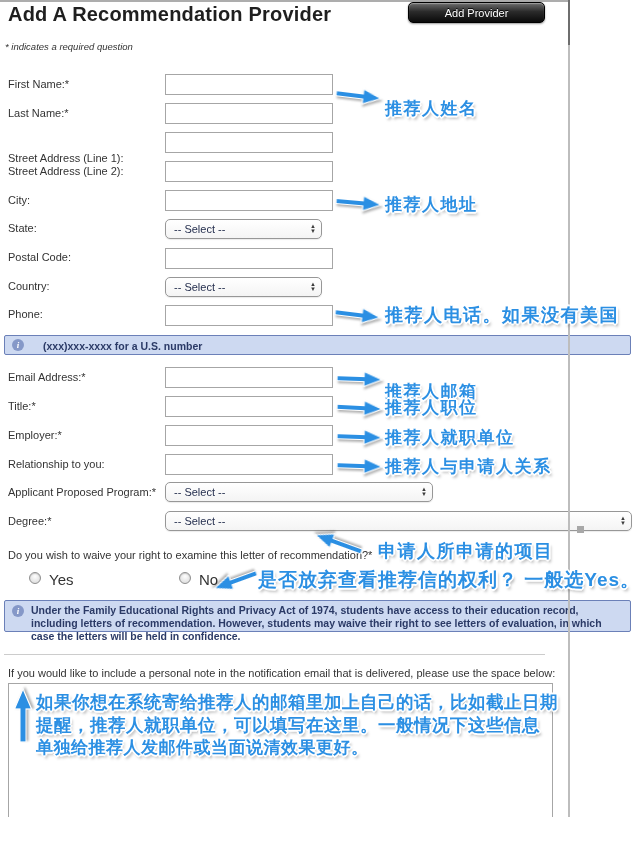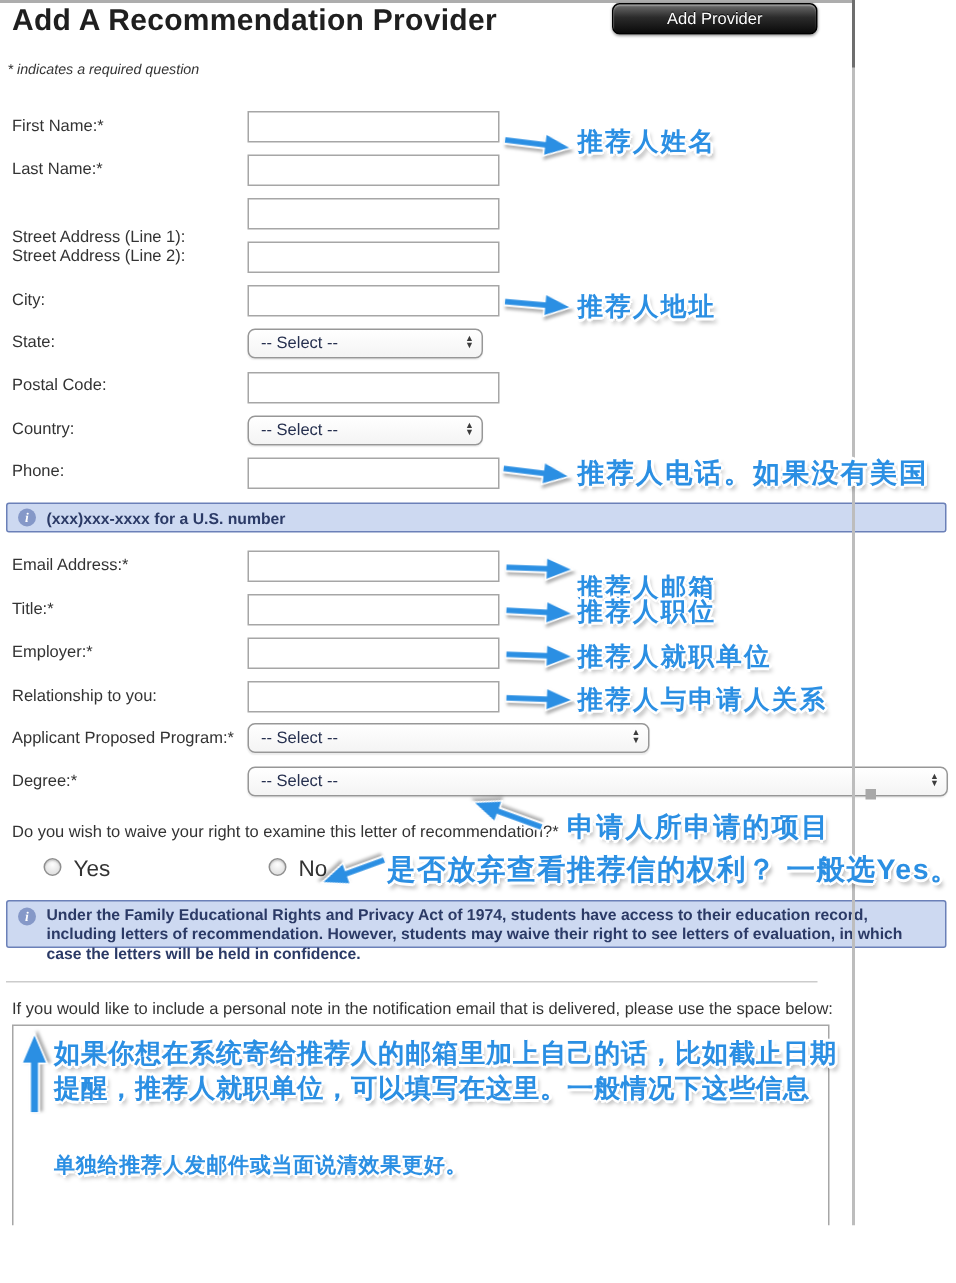--- a/index.html
+++ b/index.html
@@ -109,21 +109,21 @@
         <i>▲</i>
         <i>▼</i>
       </span>
   </div>
 
   <span class="flabel" style="top:308px">Phone:</span>
   <input class="tinput" style="top: 305px;">
 
   <div class="info-bar" style="top:335px;height:20px;">
     <span class="info-icon" style="top:3px;">i</span>
-    <span style="position:absolute;left:26px;top:4px;font-size:10.5px;">(xxx)xxx-xxxx for a U.S. number</span>
+    <span style="position:absolute;left:38px;top:4px;font-size:10.5px;">(xxx)xxx-xxxx for a U.S. number</span>
   </div>
 
   <span class="flabel" style="top:371px">Email Address:*</span>
   <input class="tinput" style="top: 367px;">
 
   <span class="flabel" style="top:400px">Title:*</span>
   <input class="tinput" style="top: 396px;">
 
   <span class="flabel" style="top:429px">Employer:*</span>
   <input class="tinput" style="top: 425px;">
@@ -197,26 +197,26 @@
   <svg class="arrow" style="left:313px;top:533px;transform:rotate(200deg);" width="50" height="20" viewBox="0 0 50 20">
       <polygon points="0,7.5 31,7.5 31,2.5 49,10 31,17.5 31,12.5 0,12.5" fill="#2b8fe3" stroke="#fff" stroke-width="1.2"></polygon>
     </svg>
   <svg class="arrow" style="left:212px;top:571px;transform:rotate(160deg);" width="46" height="20" viewBox="0 0 46 20">
       <polygon points="0,7.5 27,7.5 27,2.5 45,10 27,17.5 27,12.5 0,12.5" fill="#2b8fe3" stroke="#fff" stroke-width="1.2"></polygon>
     </svg>
   <svg class="arrow" style="left:-4px;top:705px;transform:rotate(270deg);" width="54" height="20" viewBox="0 0 54 20">
       <polygon points="0,7 33,7 33,1.5 53,10 33,18.5 33,13 0,13" fill="#2b8fe3" stroke="#fff" stroke-width="1.2"></polygon>
     </svg>
 
-  <span class="anno anno-17" style="left:385px;top:83px">推荐人姓名</span>
+  <span class="anno anno-17" style="left:385px;top:97px">推荐人姓名</span>
   <span class="anno anno-17" style="left:385px;top:193px">推荐人地址</span>
   <span class="anno anno-18" style="left:385px;top:303px">推荐人电话。如果没有美国</span>
   <span class="anno anno-17" style="left:385px;top:380px">推荐人邮箱</span>
   <span class="anno anno-17" style="left:385px;top:396px">推荐人职位</span>
   <span class="anno anno-17" style="left:385px;top:426px">推荐人就职单位</span>
   <span class="anno anno-18" style="left:378px;top:539px">申请人所申请的项目</span>
   <span class="anno anno-17" style="left:385px;top:455px">推荐人与申请人关系</span>
   <span class="anno anno-19" style="left:258px;top:567px;letter-spacing:1px;">是否放弃查看推荐信的权利？ 一般选Yes。</span>
   <span class="anno" style="left:36px;top:690px;font-size:17.5px;letter-spacing:.5px;">如果你想在系统寄给推荐人的邮箱里加上自己的话，比如截止日期</span>
   <span class="anno" style="left:36px;top:713px;font-size:17.5px;letter-spacing:.5px;">提醒，推荐人就职单位，可以填写在这里。一般情况下这些信息</span>
-  <span class="anno" style="left:36px;top:736px;font-size:14px;letter-spacing:.5px;margin-top:32px;">单独给推荐人发邮件或当面说清效果更好。</span>
+  <span class="anno" style="left:36px;top:736px;font-size:17px;letter-spacing:.5px;">单独给推荐人发邮件或当面说清效果更好。</span>
 
 </div>
 
 </body></html>

